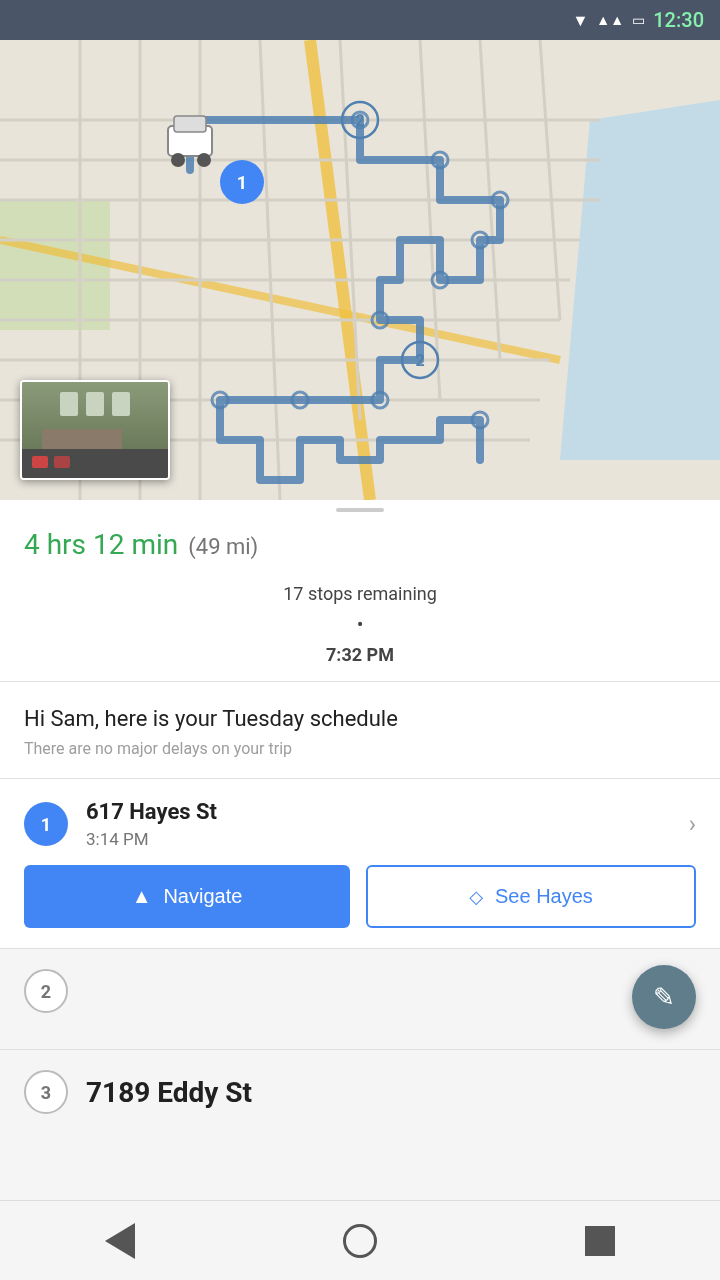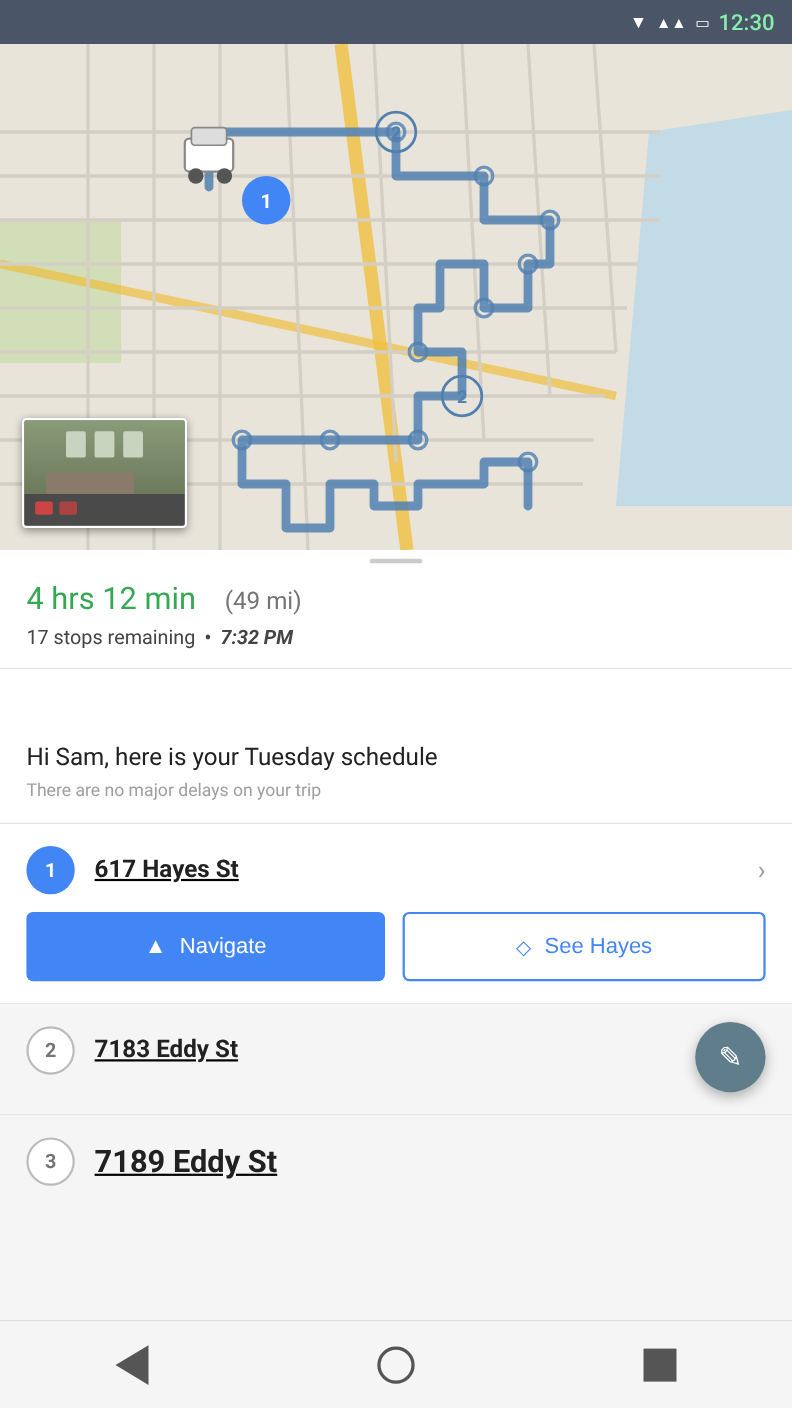--- a/index.html
+++ b/index.html
@@ -115,58 +115,57 @@
     }
 
     
     .time-info {
       padding: 12px 24px 16px;
       border-bottom: 1px solid #e0e0e0;
     }
     .time-main {
       display: flex;
       align-items: baseline;
-      gap: 26px;
-      margin-bottom: 6px;
+      gap: 10px;
+      margin-bottom: 22px;
     }
     .time-green {
       color: #34a853;
       font-size: 28px;
       font-weight: 400;
     }
     .time-gray {
       color: #757575;
       font-size: 22px;
     }
     .time-sub {
       display: flex;
       align-items: center;
       gap: 8px;
       font-size: 18px;
       color: #444;
+      flex-direction: column;
     }
     .time-sub .dot {
       color: #444;
       font-size: 20px;
     }
     .time-sub .bold {
       font-weight: 700;
-      font-style: italic;
     }
 
     
     .schedule-section {
       padding: 24px 24px 20px;
       border-bottom: 1px solid #e0e0e0;
     }
     .schedule-title {
       font-size: 22px;
       color: #212121;
       margin-bottom: 8px;
-      margin-top: 44px;
     }
     .schedule-sub {
       font-size: 16px;
       color: #9e9e9e;
     }
 
     
     .stop-item {
       background: white;
       padding: 20px 24px;
@@ -199,21 +198,20 @@
       background: #4285f4;
       color: white;
     }
     .stop-number-badge.gray {
       background: white;
       color: #757575;
       border: 2px solid #bbb;
     }
     .stop-info {
       flex: 1;
-      text-decoration: underline;
     }
     .stop-address {
       font-size: 22px;
       font-weight: 700;
       color: #212121;
       line-height: 1.2;
     }
     .stop-time {
       font-size: 17px;
       color: #757575;
@@ -449,20 +447,21 @@
     <div class="schedule-sub">There are no major delays on your trip</div>
   </div>
 
   <div class="stop-item active">
     <div class="stop-header">
       <div class="stop-number-badge blue">
         <span>1</span>
       </div>
       <div class="stop-info">
         <div class="stop-address">617 Hayes St</div>
+        <div class="stop-time">3:14 PM</div>
       </div>
       <div class="stop-chevron">›</div>
     </div>
     <div class="action-buttons">
       <button class="btn-navigate">
         <span style="font-size:20px;">▲</span>
         <span>Navigate</span>
       </button>
       <button class="btn-see-route">
         <span style="font-size:18px;">◇</span>
@@ -470,21 +469,20 @@
       </button>
     </div>
   </div>
 
   <div class="stop-item inactive" style="position:relative;">
     <div class="stop-header">
       <div class="stop-number-badge gray">
         <span>2</span>
       </div>
       <div class="stop-info">
-        <div class="stop-address">7183 Eddy St</div>
       </div>
     </div>
 
     <div class="fab-container">
       <div class="fab-button">
         <span style="font-size:26px;">✎</span>
       </div>
     </div>
   </div>
 

